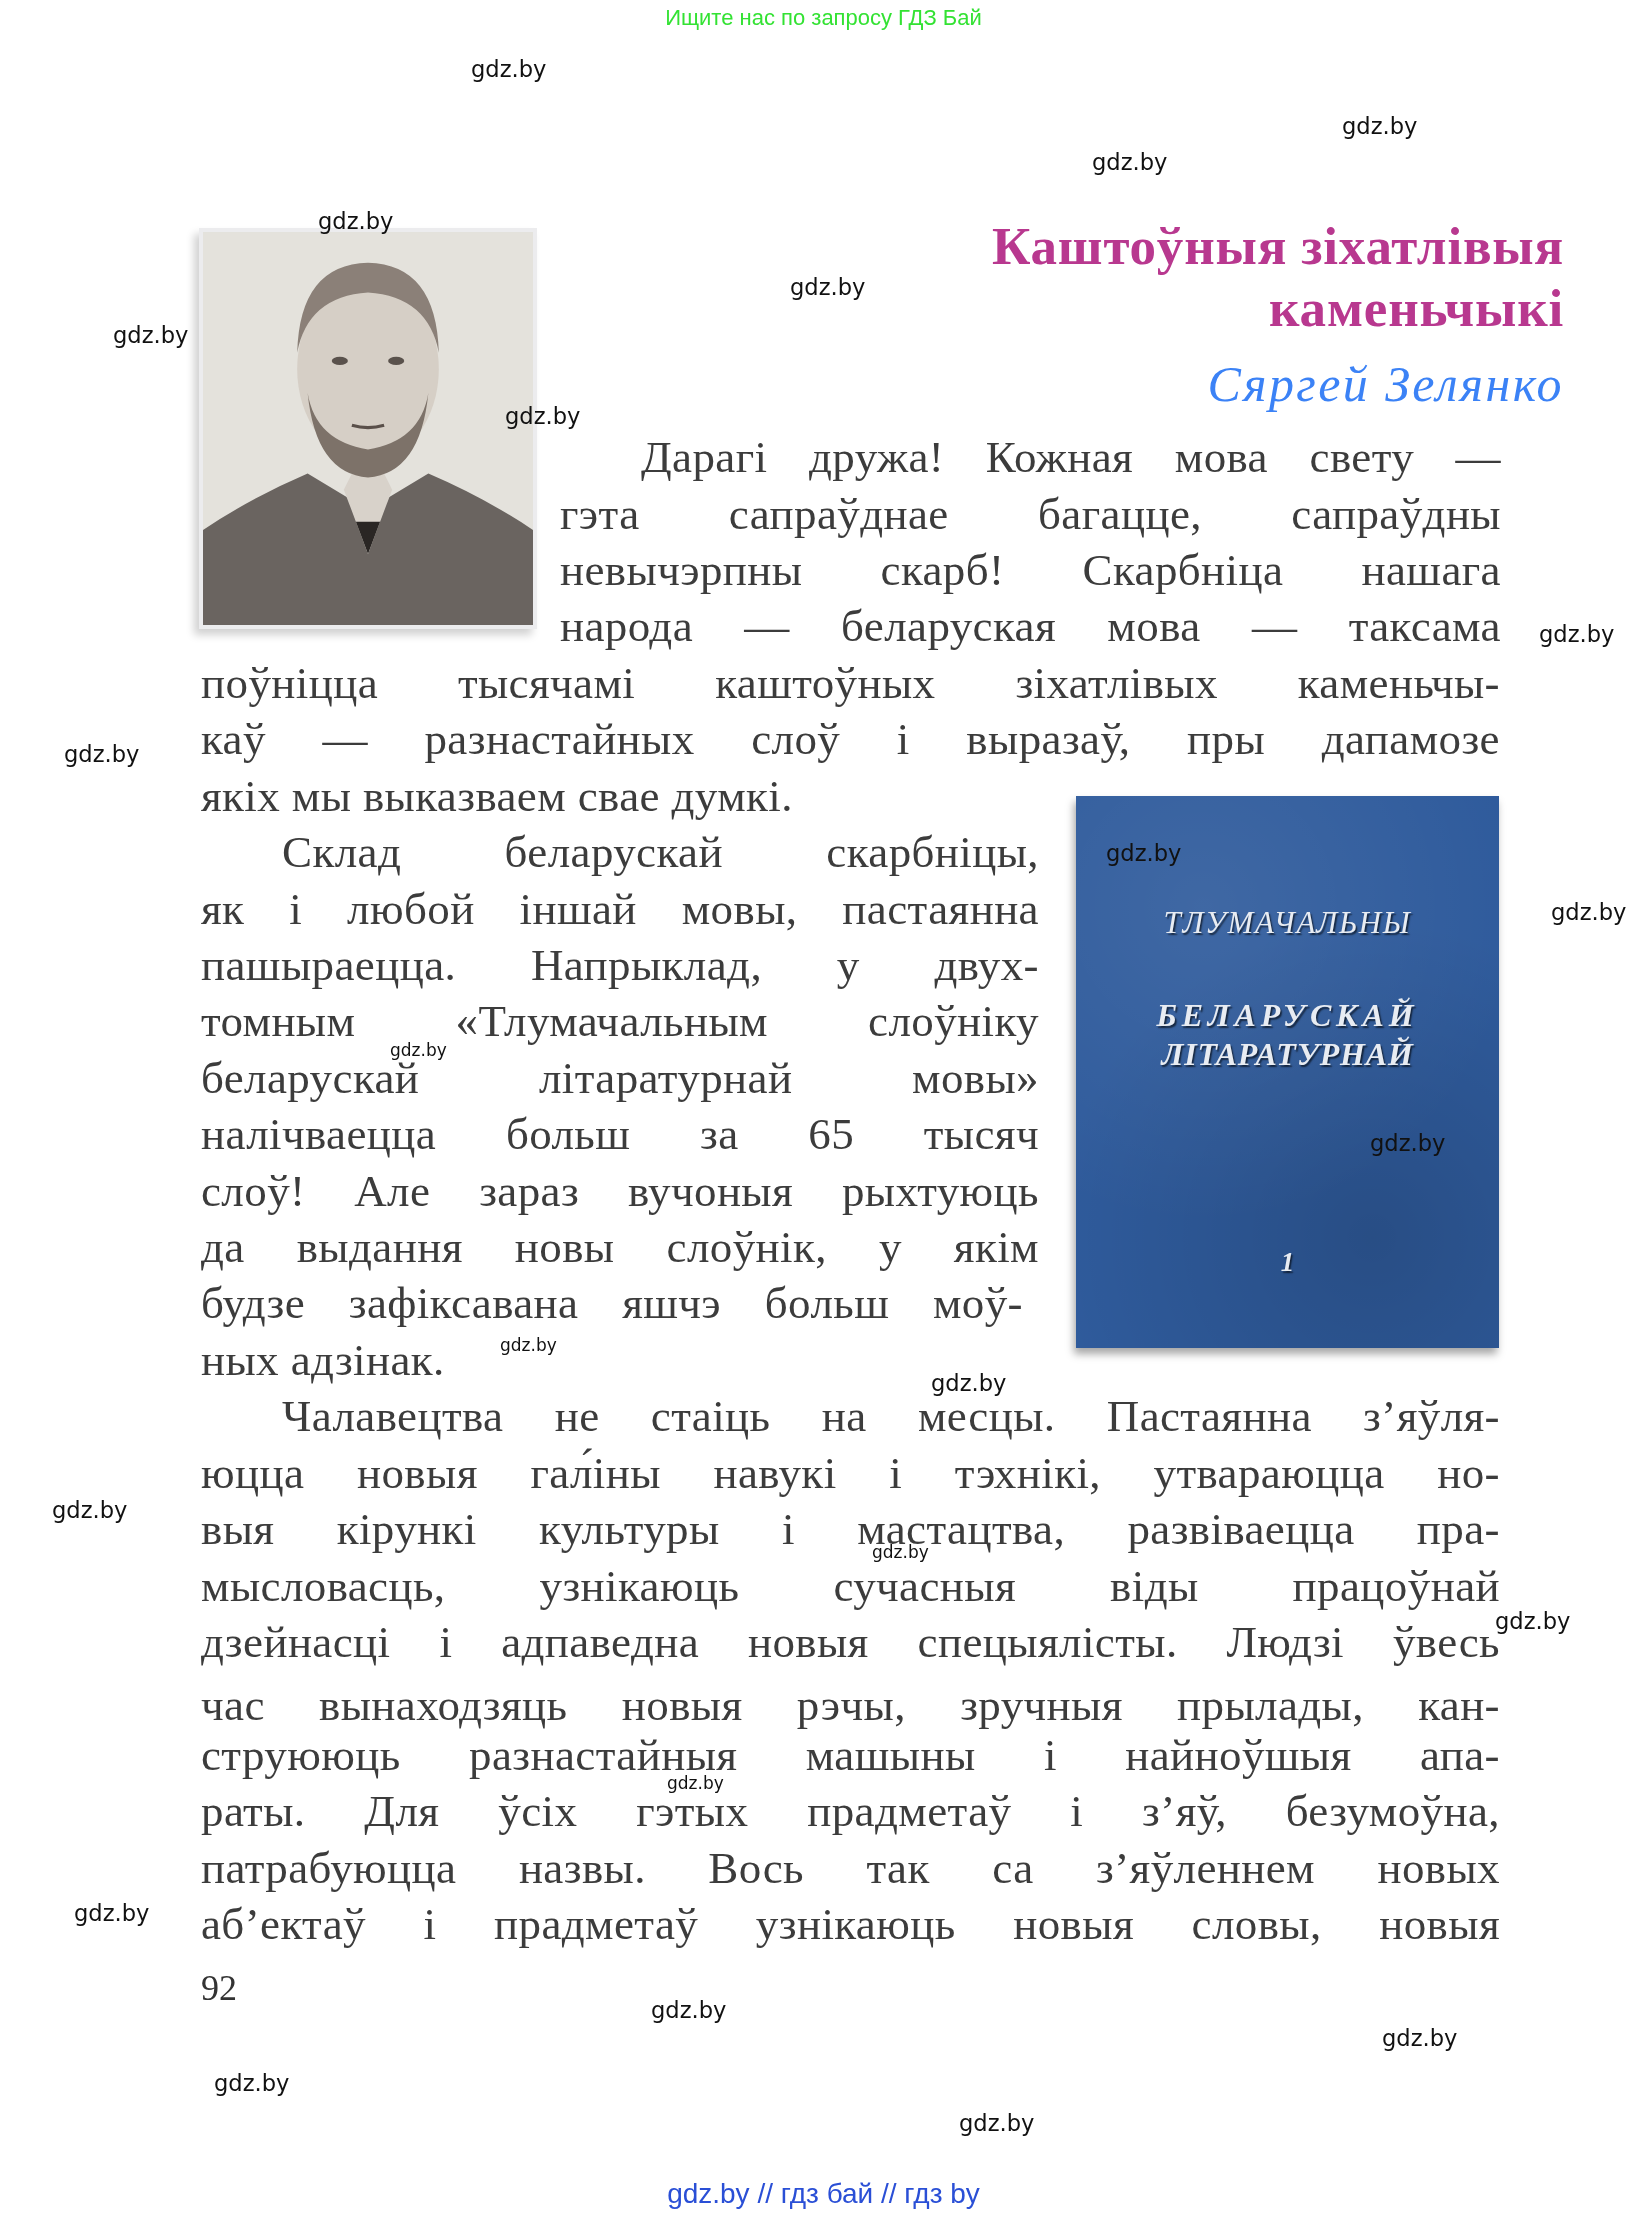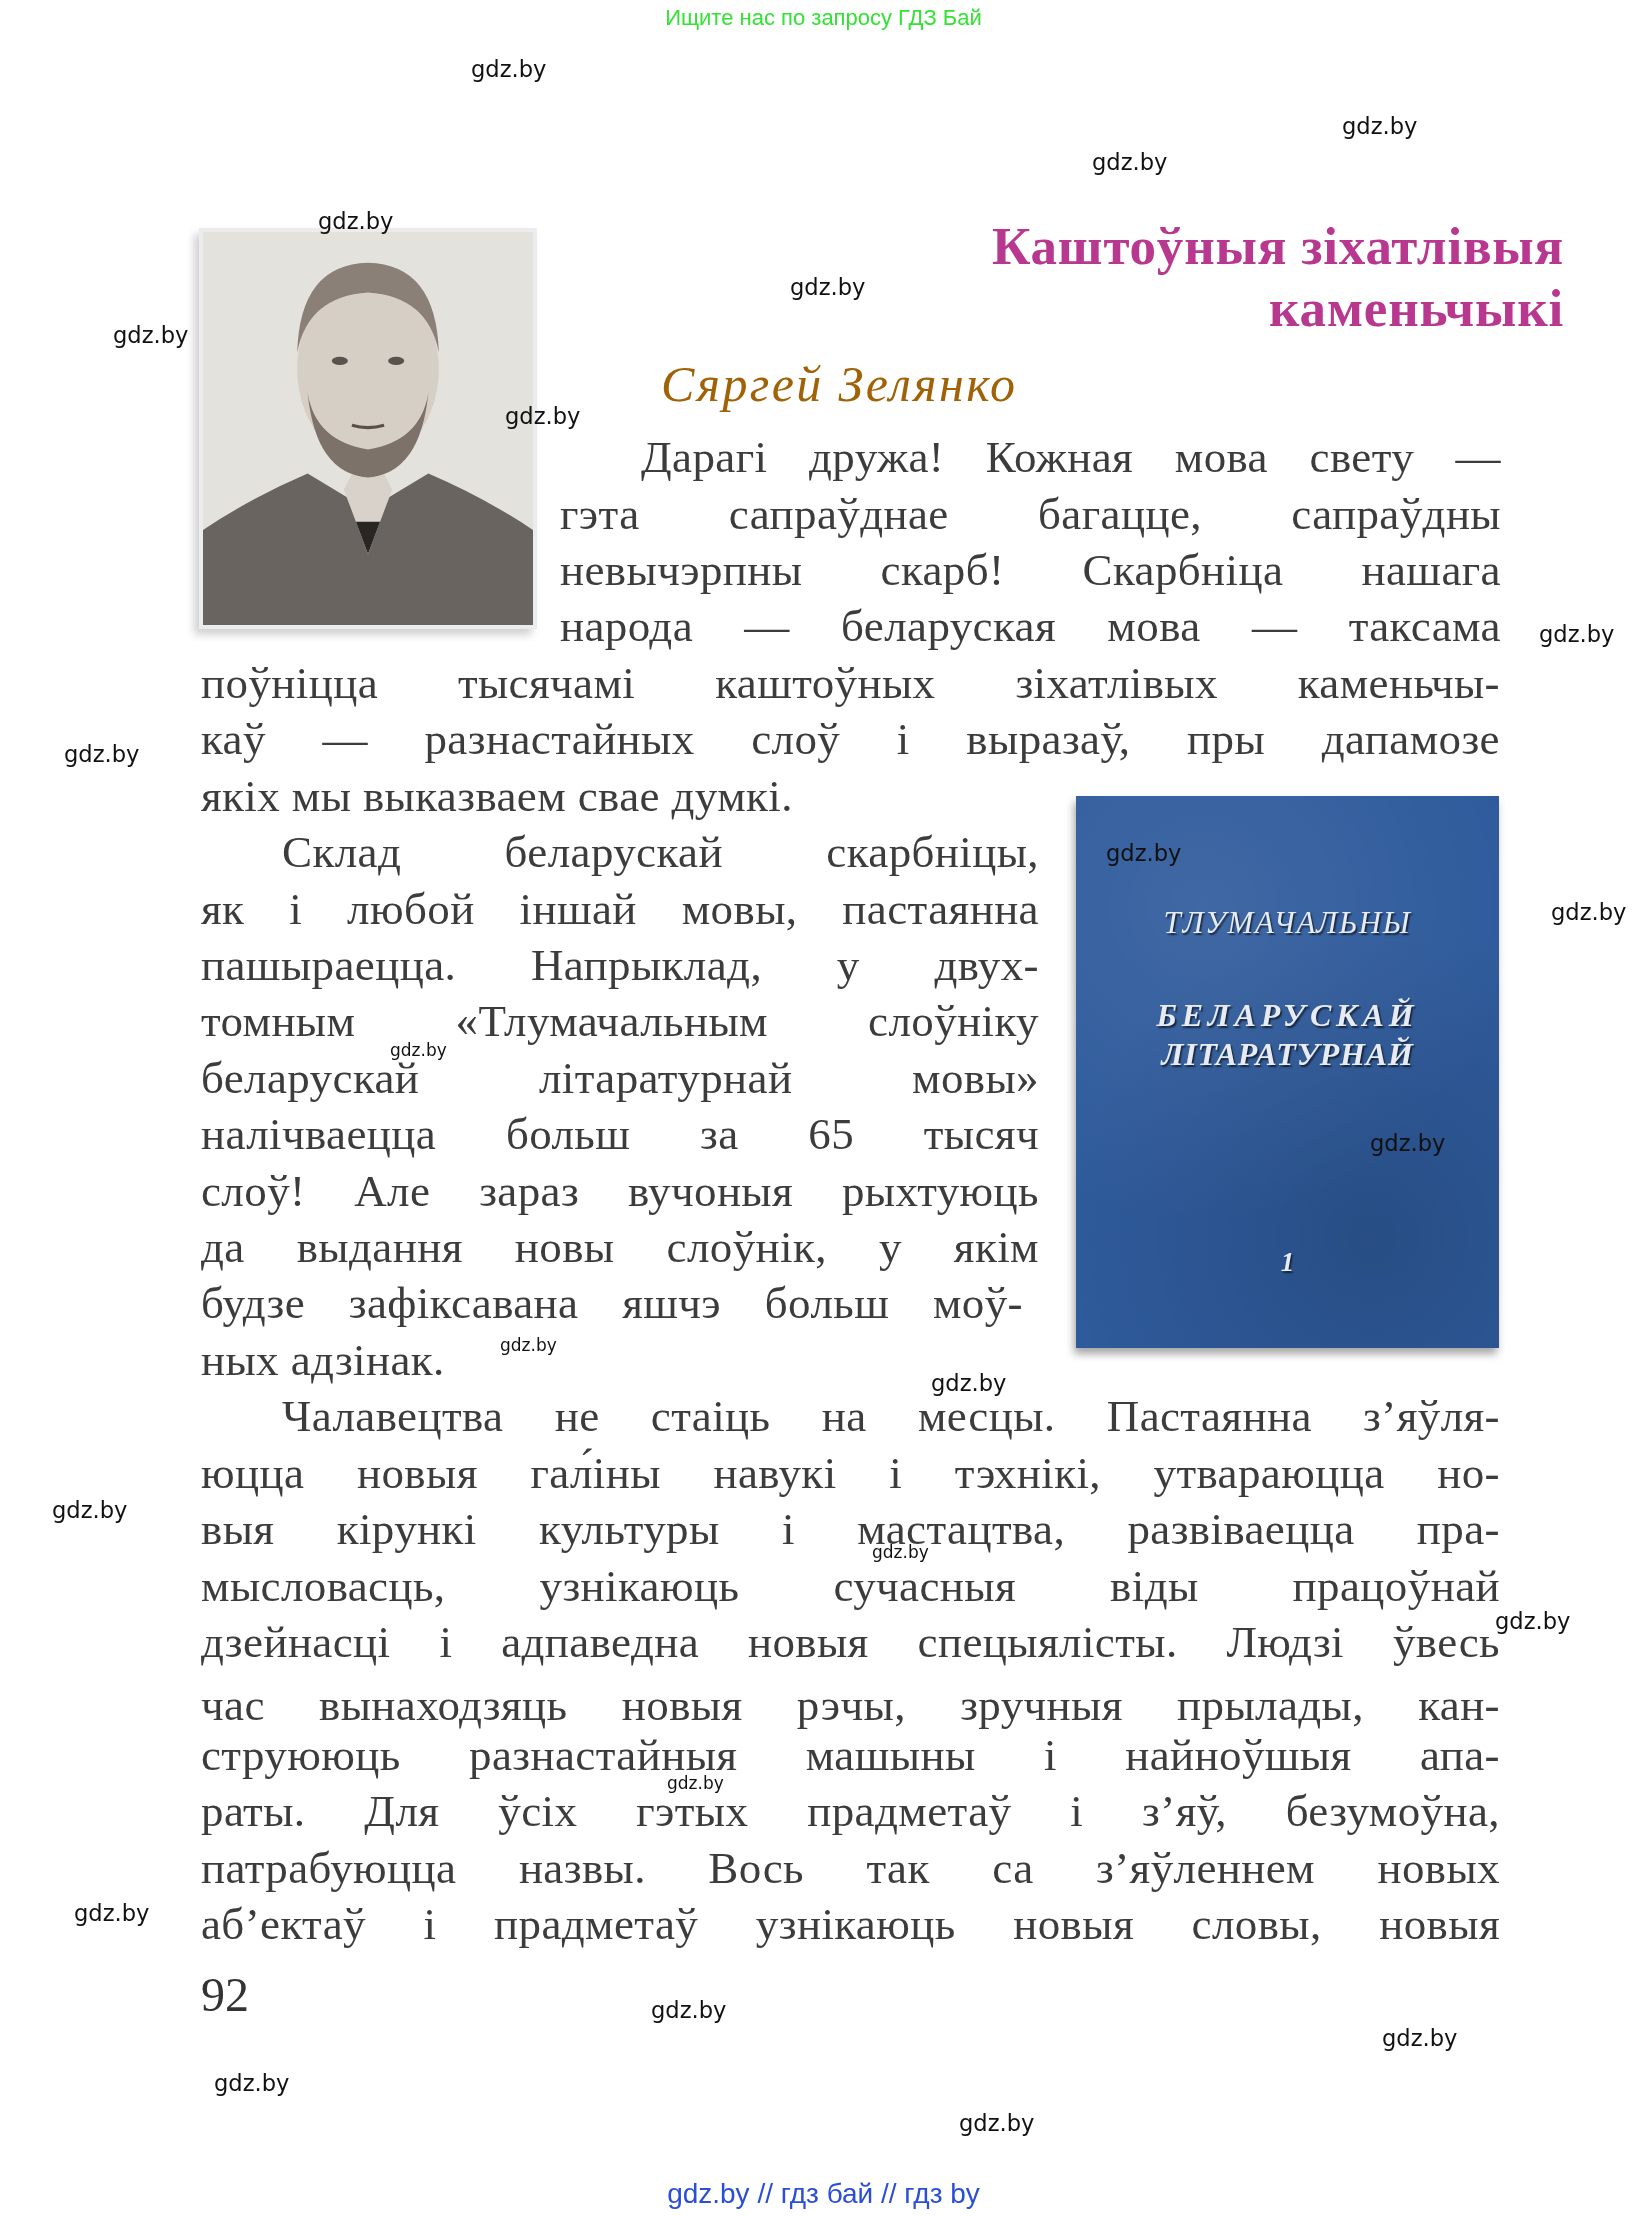--- a/index.html
+++ b/index.html
@@ -9,35 +9,35 @@
   .top-banner { left:0; width:1647px; top:4.8px; text-align:center; color:#33e233;
                 font-family:"Liberation Sans", sans-serif; font-size:22px; }
   .wm { font-family:"DejaVu Sans", sans-serif; font-size:22.6px; color:#111; white-space:nowrap; }
   .wm.small { font-size:17px; }
   .footer-links { left:0; width:1647px; top:2178px; text-align:center; color:#2a4fd6;
                   font-family:"Liberation Sans", sans-serif; font-size:28px; }
   .photo { left:199px; top:228px; width:330px; height:393px; background:#e3e2dc;
            border:4.8px solid #ececee; box-shadow:-4.8px 6.4px 8px rgba(0,0,0,0.18); overflow:hidden; }
   .title { left:661px; width:903px; text-align:right; color:#b8388f; font-weight:bold;
            font-size:53px; line-height:56px; letter-spacing:0.8px; }
-  .author { left:661px; width:903px; text-align:left; color:#a16207; font-style:italic;
+  .author { left:661px; width:903px; text-align:right; color:#3b82f6; font-style:italic;
             font-size:50px; top:355px; letter-spacing:2.4px; }
   .line { color:#3c3c3c; font-size:45px; white-space:nowrap; left:201px; letter-spacing:0.4px; }
   .line.full { width:1299px; text-align:justify; text-align-last:justify; }
   .line.short { width:838px; text-align:justify; text-align-last:justify; }
   .line.narrow { width:927px; text-align:justify; text-align-last:justify; }
   .line.last { text-align:left; text-align-last:left; }
   .line.indent { padding-left:81px; box-sizing:border-box; }
   .book { left:1076px; top:796px; width:423px; height:552px; background:#2f5b9c;
           box-shadow:-2.4px 6.4px 8px rgba(0,0,0,0.35);
           background-image: radial-gradient(circle at 30% 20%, rgba(255,255,255,0.08), transparent 60%),
                             radial-gradient(circle at 70% 80%, rgba(0,0,0,0.15), transparent 60%); }
   .book-text { position:absolute; left:0; width:100%; text-align:center; color:#e8ecf2;
                font-family:"Liberation Serif", serif; text-shadow:1.6px 1.6px 1.6px rgba(0,0,0,0.6);font-style:italic; }
-  .page-num { left:201px; top:1967px; font-size:48px; color:#333; }
+  .page-num { left:201px; top:1967px; font-size:36px; color:#333; }
 </style>
 </head>
 <body>
 
 <div class="abs top-banner">Ищите нас по запросу ГДЗ Бай</div>
 
 <div class="abs photo">
   <svg width="330" height="393" viewBox="0 0 410 488">
     <rect width="410" height="488" fill="#e4e2dc"></rect>
     <path d="M0 488 L0 370 Q60 330 130 300 L180 330 L205 400 L230 330 L280 300 Q350 330 410 370 L410 488 Z" fill="#6a6460"></path>

